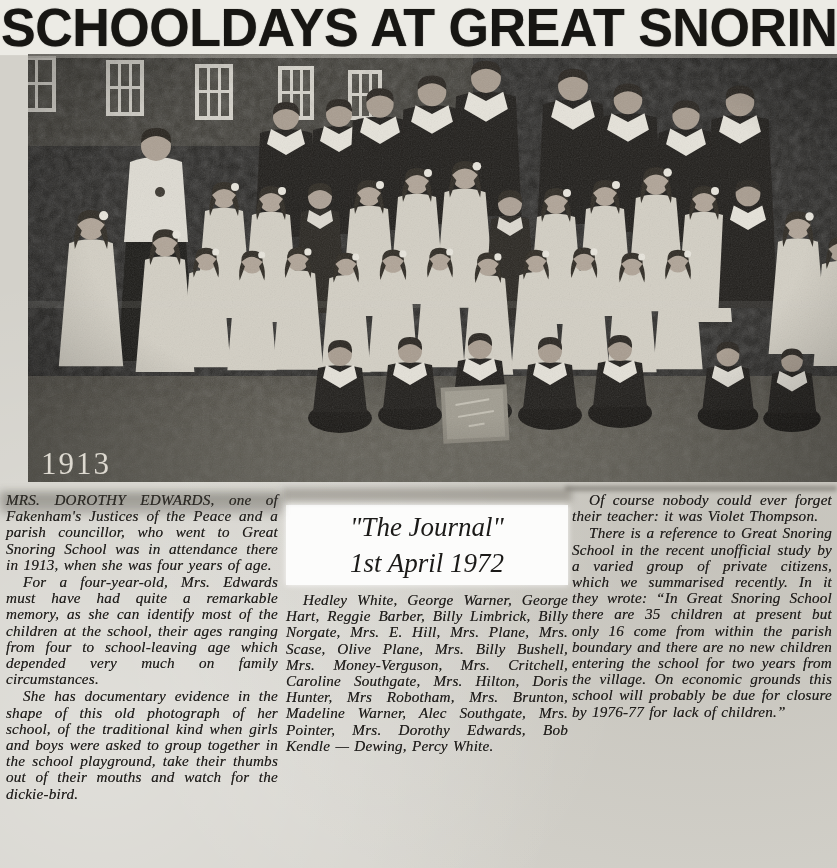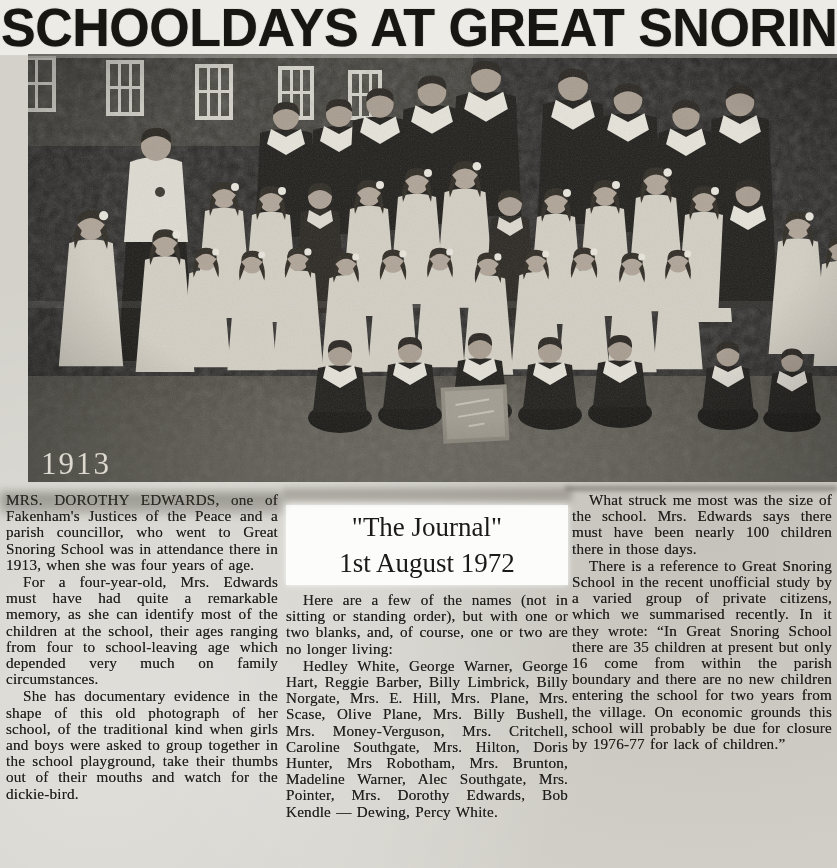--- a/index.html
+++ b/index.html
@@ -15,21 +15,21 @@
   .headline{
     position:absolute; top:0; left:0; width:837px; height:53px;
     background:#ecebe5;
     font-family:"Liberation Sans", sans-serif; font-weight:bold;
     font-size:52px; line-height:53px; letter-spacing:-.5px; white-space:nowrap;
     color:#171613; transform:scaleY(1.04); transform-origin:top left;
     padding-left:1px; text-shadow:0 0 1px rgba(20,18,15,.55);
   }
   .photo{ position:absolute; top:54px; left:0; width:837px; height:428px;margin-left:28px; }
   .photo svg{ display:block; }
-  .article{ position:absolute; top:492px; left:0; width:837px; height:376px; }
+  .article{ position:absolute; top:492px; left:0; width:837px; height:376px;font-style:italic; }
   .col{ position:absolute; top:0; }
   .col-left { left:6px;   width:272px; }
   .col-mid  { left:286px; width:282px; }
   .col-right{ left:572px; width:260px; }
   .col p{
     margin:0 0 1px 0; font-size:15.2px; line-height:16.2px;
     text-align:justify; text-indent:17px; word-spacing:1.2px; letter-spacing:.2px;
     text-shadow:0 0 .6px rgba(25,22,18,.65);
   }
   .col p.lead{ text-indent:0; }
@@ -232,27 +232,26 @@
 
   <div class="article">
     <div class="col col-left">
       <p class="lead">MRS. DOROTHY EDWARDS, one of Fakenham's Justices of the Peace and a parish councillor, who went to Great Snoring School was in attendance there in 1913, when she was four years of age.</p>
       <p>For a four-year-old, Mrs. Edwards must have had quite a remarkable memory, as she can identify most of the children at the school, their ages ranging from four to school-leaving age which depended very much on family circumstances.</p>
       <p>She has documentary evidence in the shape of this old photograph of her school, of the traditional kind when girls and boys were asked to group together in the school playground, take their thumbs out of their mouths and watch for the dickie-bird.</p>
     </div>
     <div class="col col-mid">
       <div class="caption-box">
         <div class="cap1">"The Journal"</div>
-        <div class="cap2">1st August 1972</div>
+        <div class="cap2">1st April 1972</div>
       </div>
-      <p>Here are a few of the names (not in sitting or standing order), but with one or two blanks, and, of course, one or two are no longer living:</p>
       <p>Hedley White, George Warner, George Hart, Reggie Barber, Billy Limbrick, Billy Norgate, Mrs. E. Hill, Mrs. Plane, Mrs. Scase, Olive Plane, Mrs. Billy Bushell, Mrs. Money-Verguson, Mrs. Critchell, Caroline Southgate, Mrs. Hilton, Doris Hunter, Mrs Robotham, Mrs. Brunton, Madeline Warner, Alec Southgate, Mrs. Pointer, Mrs. Dorothy Edwards, Bob Kendle — Dewing, Percy White.</p>
     </div>
     <div class="col col-right">
-      <p>What struck me most was the size of the school. Mrs. Edwards says there must have been nearly 100 children there in those days.</p>
+      <p>Of course nobody could ever forget their teacher: it was Violet Thompson.</p>
       <p>There is a reference to Great Snoring School in the recent unofficial study by a varied group of private citizens, which we summarised recently. In it they wrote: “In Great Snoring School there are 35 children at present but only 16 come from within the parish boundary and there are no new children entering the school for two years from the village. On economic grounds this school will probably be due for closure by 1976-77 for lack of children.”</p>
     </div>
     <div class="smudge sm1"></div>
     <div class="smudge sm2"></div>
   </div>
 
   <div class="smudge sm3"></div>
   <div class="smudge sm4"></div>
 
 </div>

